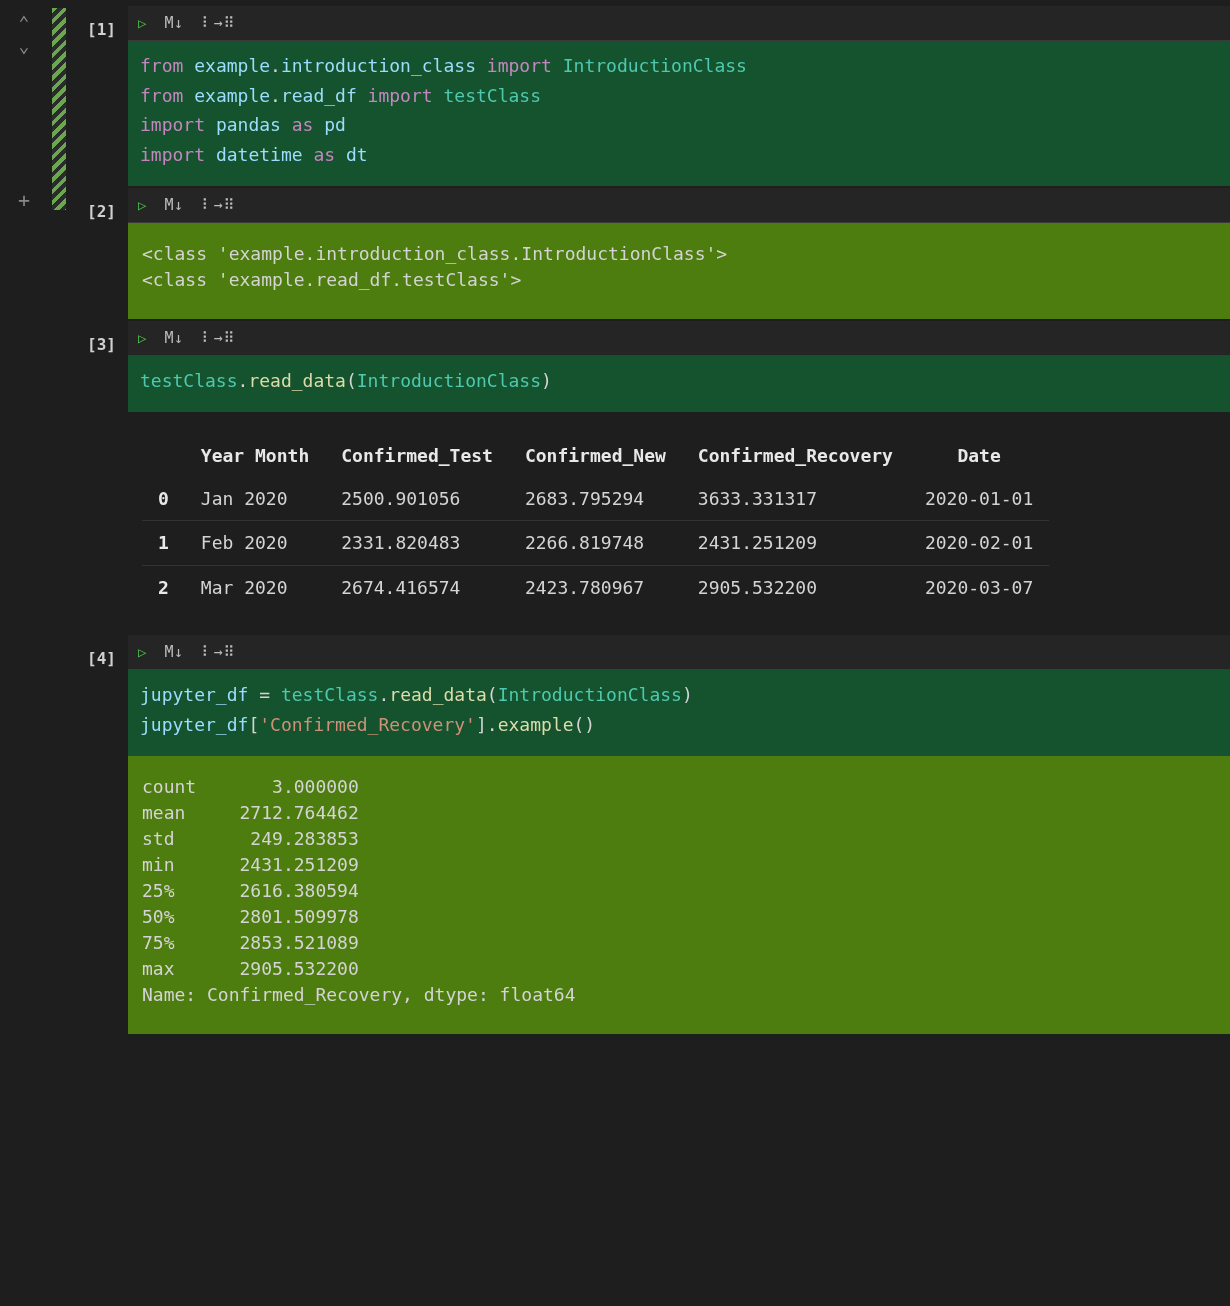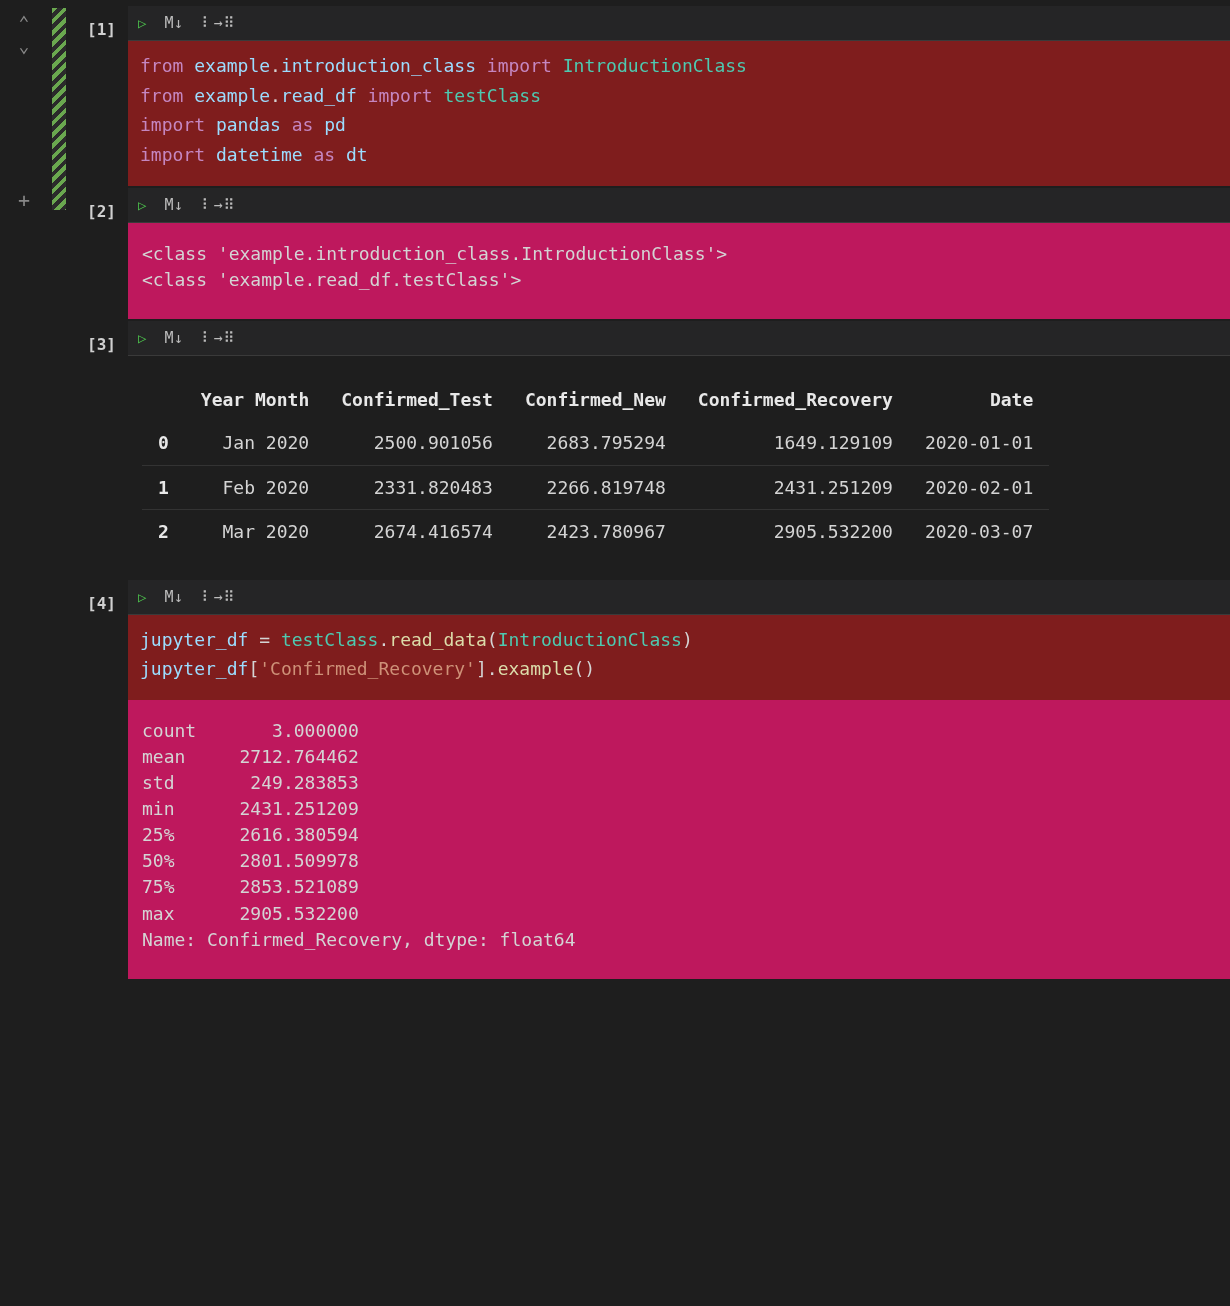--- a/index.html
+++ b/index.html
@@ -73,27 +73,27 @@
     padding: 8px 10px;
     display: flex;
     align-items: center;
     gap: 18px;
     margin-bottom: 0;
   }
   .tb-run { color: #4ec94e; font-size: 14px; cursor: pointer; }
   .tb-md  { color: #bbb; font-size: 15px; letter-spacing: 0.5px; cursor: pointer; }
   .tb-snip { color: #bbb; font-size: 15px; cursor: pointer; letter-spacing: 1px; }
   .code {
-    background: #7f1d1d;
+    background: #14532d;
     padding: 10px 12px 16px 12px;
     line-height: 1.65;
     white-space: pre;
   }
   .output {
-    background: #be185d;
+    background: #4d7c0f;
     color: #d4d4d4;
     padding: 18px 14px 26px 14px;
     white-space: pre;
     line-height: 1.45;
     font-size: 18px;
   }
   .kw  { color: #c586c0; }
   .fn2 { color: #dcdcaa; }
   .cls { color: #4ec9b0; }
   .nm  { color: #9cdcfe; }
@@ -102,21 +102,20 @@
 
   .df-table {
     color: #d4d4d4;
     padding: 22px 14px 24px 14px;
     font-size: 18px;
     line-height: 1.3;
   }
   .df-table table { border-collapse: collapse; }
   .df-table th, .df-table td {
     padding: 10px 16px;
-    text-align: right;
     font-weight: 400;
   }
   .df-table th {
     font-weight: 700;
     border-bottom: 1px solid #444;
     color: #e8e8e8;
   }
   .df-table td.idx { font-weight: 700; color:#e8e8e8; }
   .df-table tr.r0 td, .df-table tr.r0 th { border-bottom: none; }
   .df-table tbody tr { border-top: 1px solid #333; }
@@ -160,39 +159,40 @@
       </div>
     </div>
     <div class="cell">
       <div class="exec-label">[3]</div>
       <div class="cell-body">
         <div class="toolbar">
     <span class="tb-run">▷</span>
     <span class="tb-md">M↓</span>
     <span class="tb-snip">⠇→⠿</span>
   </div>
+        <div class="code"><span class="cls">testClass</span><span class="pn">.</span><span class="fn2">read_data</span><span class="pn">(</span><span class="cls">IntroductionClass</span><span class="pn">)</span></div>
         <div class="df-table">
           <table>
             <thead>
               <tr class="r0">
                 <th></th>
                 <th>Year Month</th>
                 <th>Confirmed_Test</th>
                 <th>Confirmed_New</th>
                 <th>Confirmed_Recovery</th>
                 <th>Date</th>
               </tr>
             </thead>
             <tbody>
               <tr>
                 <td class="idx">0</td>
                 <td>Jan 2020</td>
                 <td>2500.901056</td>
                 <td>2683.795294</td>
-                <td>1649.129109</td>
+                <td>3633.331317</td>
                 <td>2020-01-01</td>
               </tr>
               <tr>
                 <td class="idx">1</td>
                 <td>Feb 2020</td>
                 <td>2331.820483</td>
                 <td>2266.819748</td>
                 <td>2431.251209</td>
                 <td>2020-02-01</td>
               </tr>

